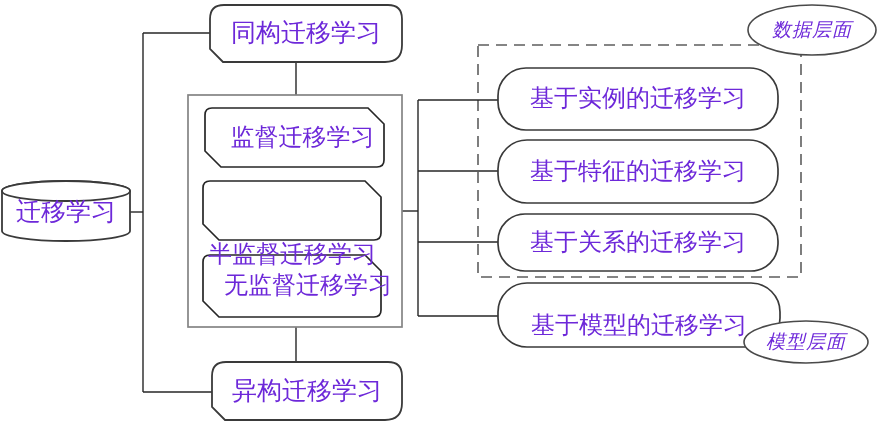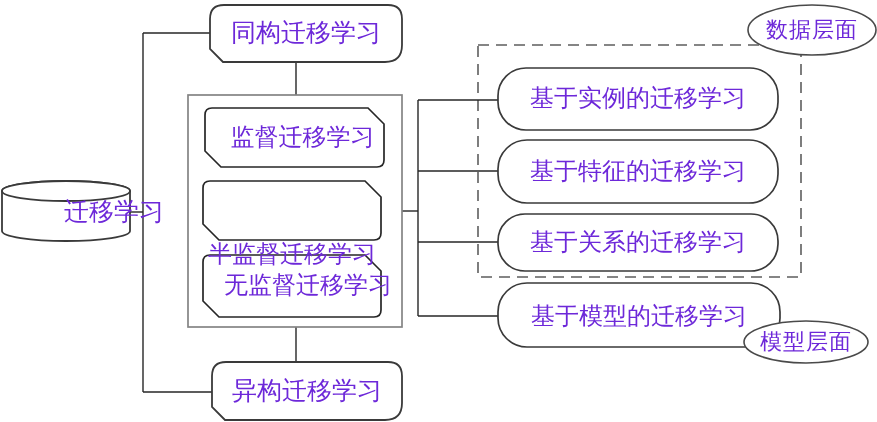--- a/index.html
+++ b/index.html
@@ -15,21 +15,21 @@
     position:absolute;
     display:flex;align-items:center;justify-content:center;
     text-align:right;
     color:#6d28d9;
     line-height:1.05;
     white-space:nowrap;
     pointer-events:none;
   }
   .lbl.big{font-size:25px;}
   .lbl.med{font-size:24px;}
-  .lbl.small{font-size:22px;letter-spacing:1px;}
+  .lbl.small{font-size:19px;letter-spacing:1px;font-style:italic;}
 </style>
 </head>
 <body>
 
 <div class="stage">
 
   <svg width="877" height="422" viewBox="0 0 877 422">
 
     <rect x="478" y="45" width="323" height="232" fill="none" stroke="#5e5e5e" stroke-width="1.6" stroke-dasharray="11 7"></rect>
 
@@ -69,37 +69,37 @@
       <rect x="498" y="68" width="280" height="62" rx="28" ry="28"></rect>
       <rect x="498" y="140" width="280" height="63" rx="29" ry="29"></rect>
       <rect x="498" y="214" width="280" height="57" rx="27" ry="27"></rect>
       <rect x="498" y="283" width="282" height="64" rx="29" ry="29"></rect>
     </g>
 
     <ellipse cx="812" cy="30" rx="64" ry="25" fill="#ffffff" stroke="#4a4a4a" stroke-width="1.6"></ellipse>
     <ellipse cx="806" cy="342" rx="62" ry="21" fill="#ffffff" stroke="#4a4a4a" stroke-width="1.6"></ellipse>
   </svg>
 
-  <div class="lbl big" style="left:2px;top:184px;width:128px;height:56px;margin-left:48px;">迁移学习</div>
+  <div class="lbl big" style="left:2px;top:184px;width:128px;height:56px;">迁移学习</div>
 
   <div class="lbl big" style="left:210px;top:5px;width:192px;height:57px;">同构迁移学习</div>
 
   <div class="lbl big" style="left:212px;top:362px;width:190px;height:58px;">异构迁移学习</div>
 
   <div class="lbl med" style="left:205px;top:108px;width:179px;height:59px;margin-left:8px;">监督迁移学习</div>
 
   <div class="lbl med" style="left:203px;top:181px;width:178px;height:59px;margin-top:44px;">半监督迁移学习</div>
 
   <div class="lbl med" style="left:203px;top:255px;width:178px;height:62px;margin-left:16px;">无监督迁移学习</div>
 
   <div class="lbl med" style="left:498px;top:68px;width:280px;height:62px;">基于实例的迁移学习</div>
 
   <div class="lbl med" style="left:498px;top:214px;width:280px;height:57px;">基于关系的迁移学习</div>
 
   <div class="lbl med" style="left:498px;top:140px;width:280px;height:63px;">基于特征的迁移学习</div>
 
-  <div class="lbl med" style="left:498px;top:285px;width:282px;height:64px;">基于模型的迁移学习</div>
+  <div class="lbl med" style="left:498px;top:294px;width:282px;height:64px;">基于模型的迁移学习</div>
 
   <div class="lbl small" style="left:748px;top:7px;width:128px;height:46px;">数据层面</div>
 
   <div class="lbl small" style="left:744px;top:322px;width:124px;height:40px;">模型层面</div>
 
 </div>
 
 </body></html>

